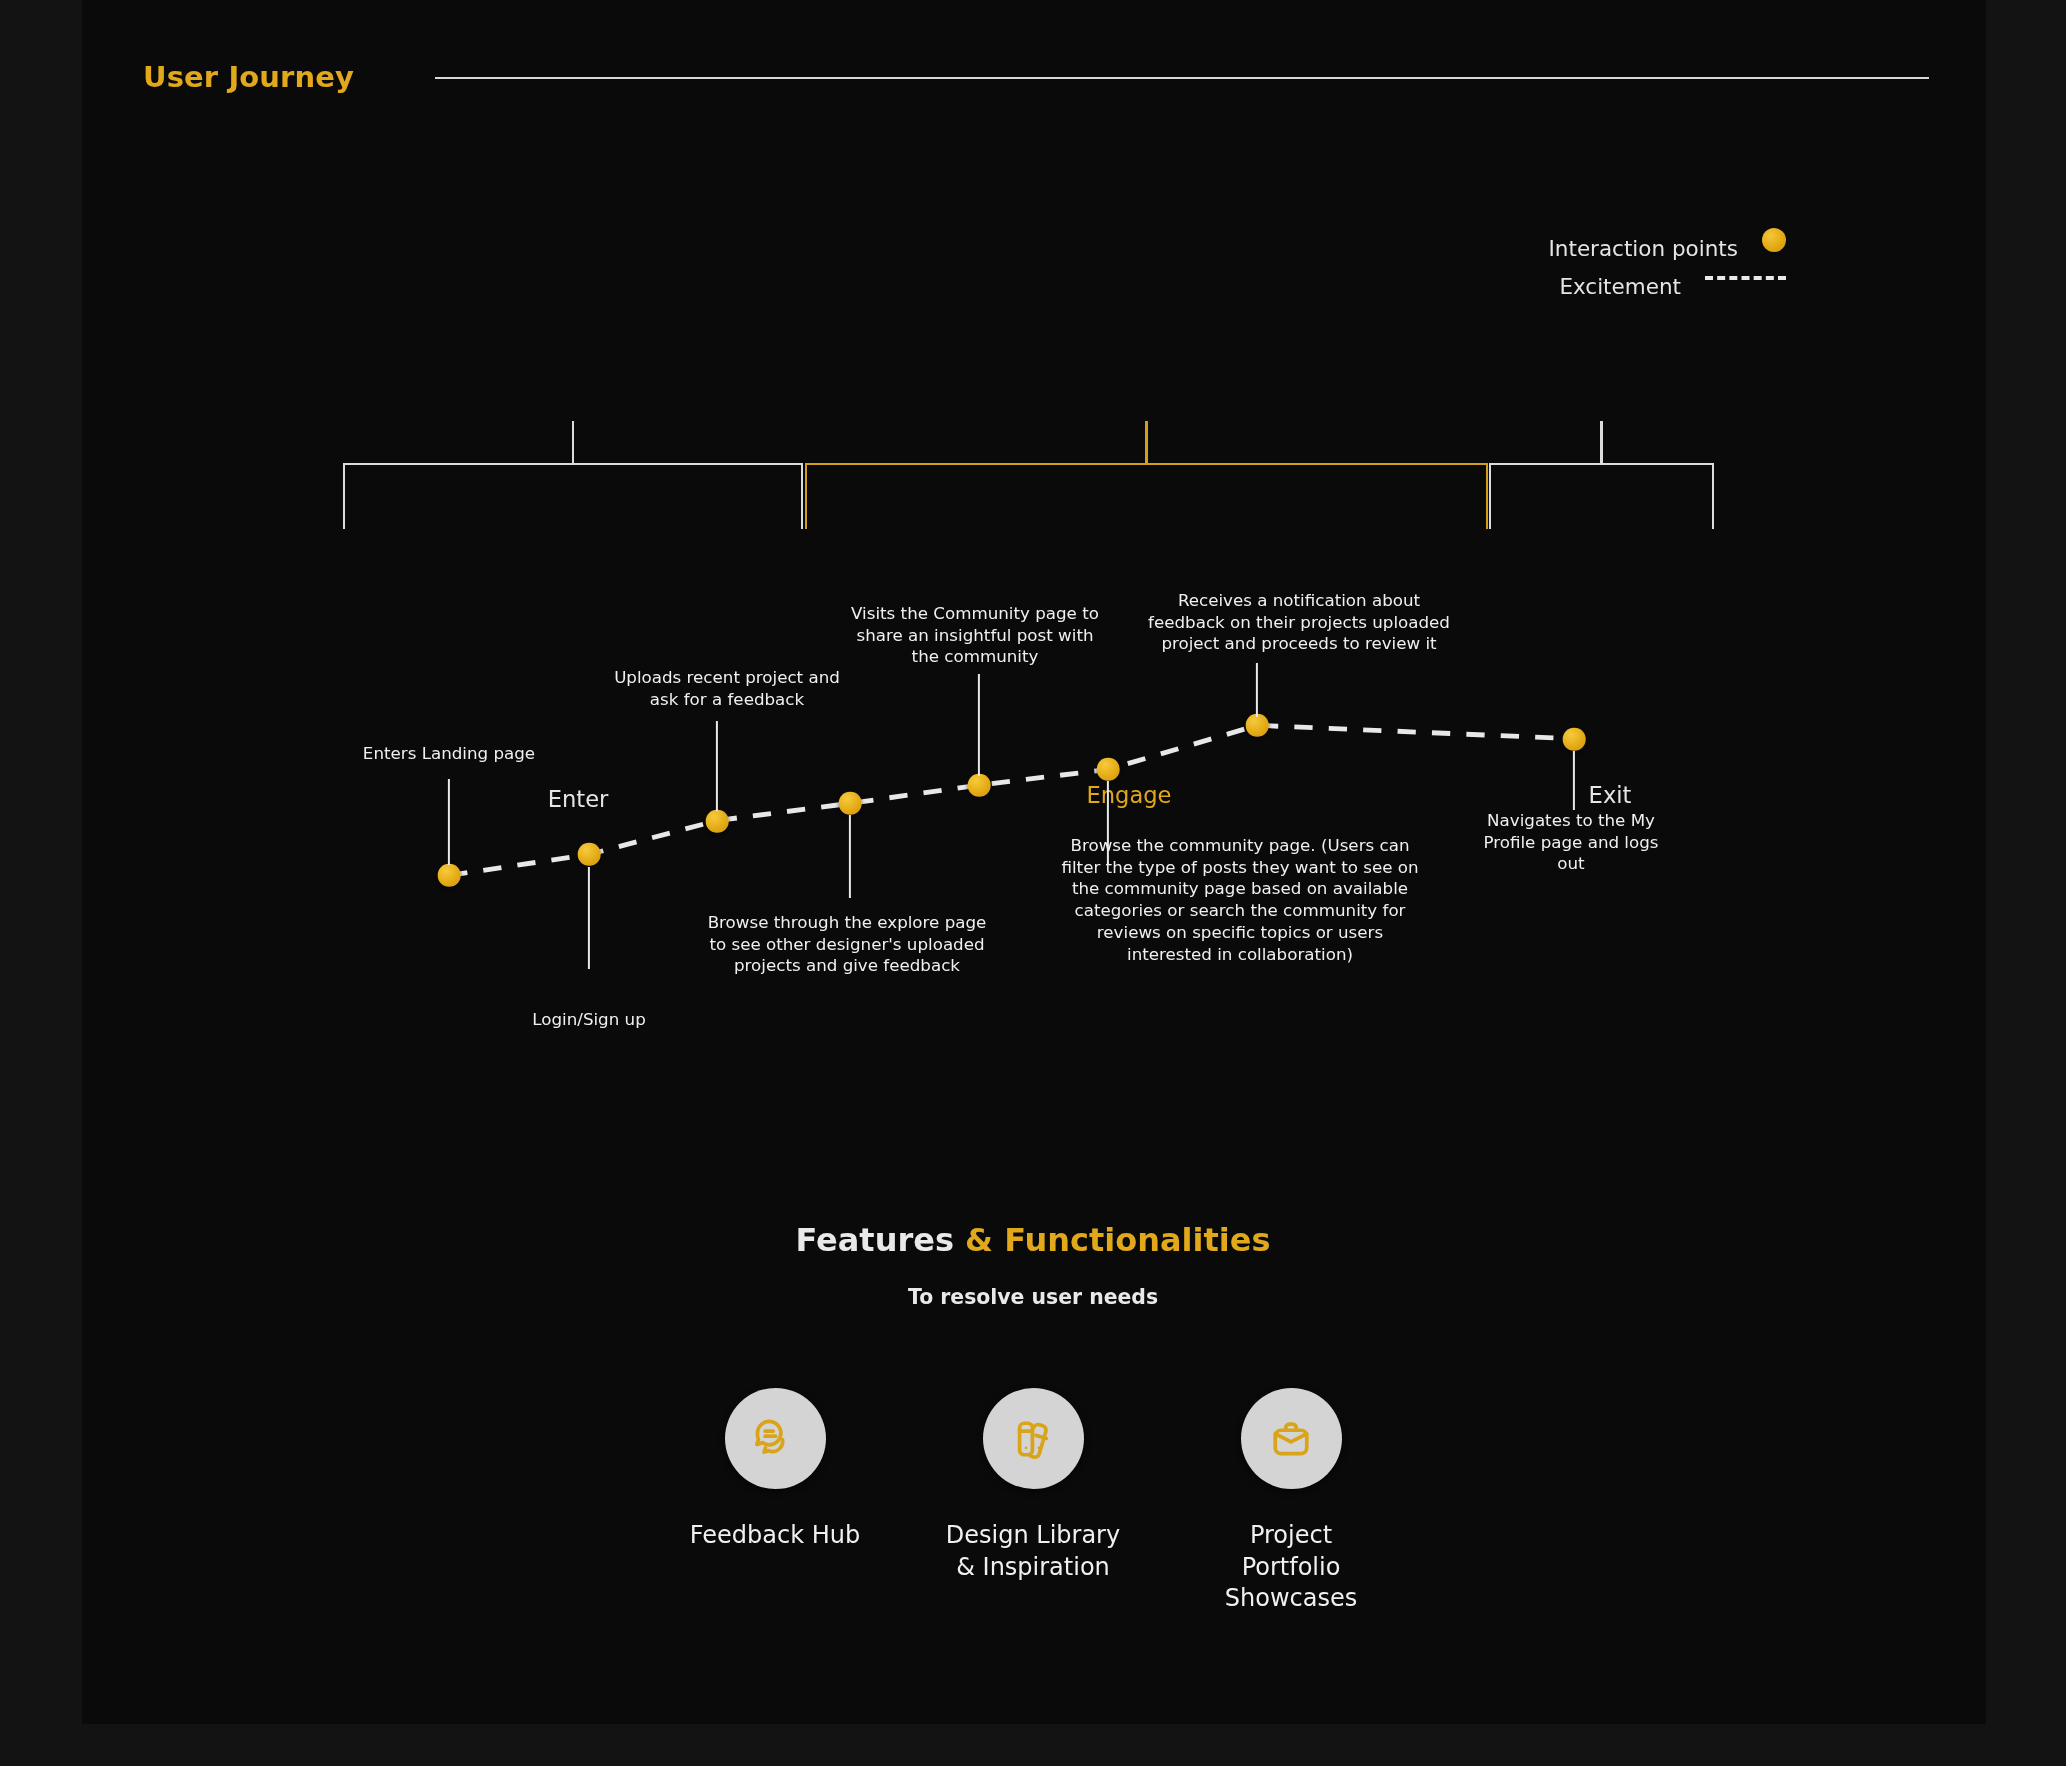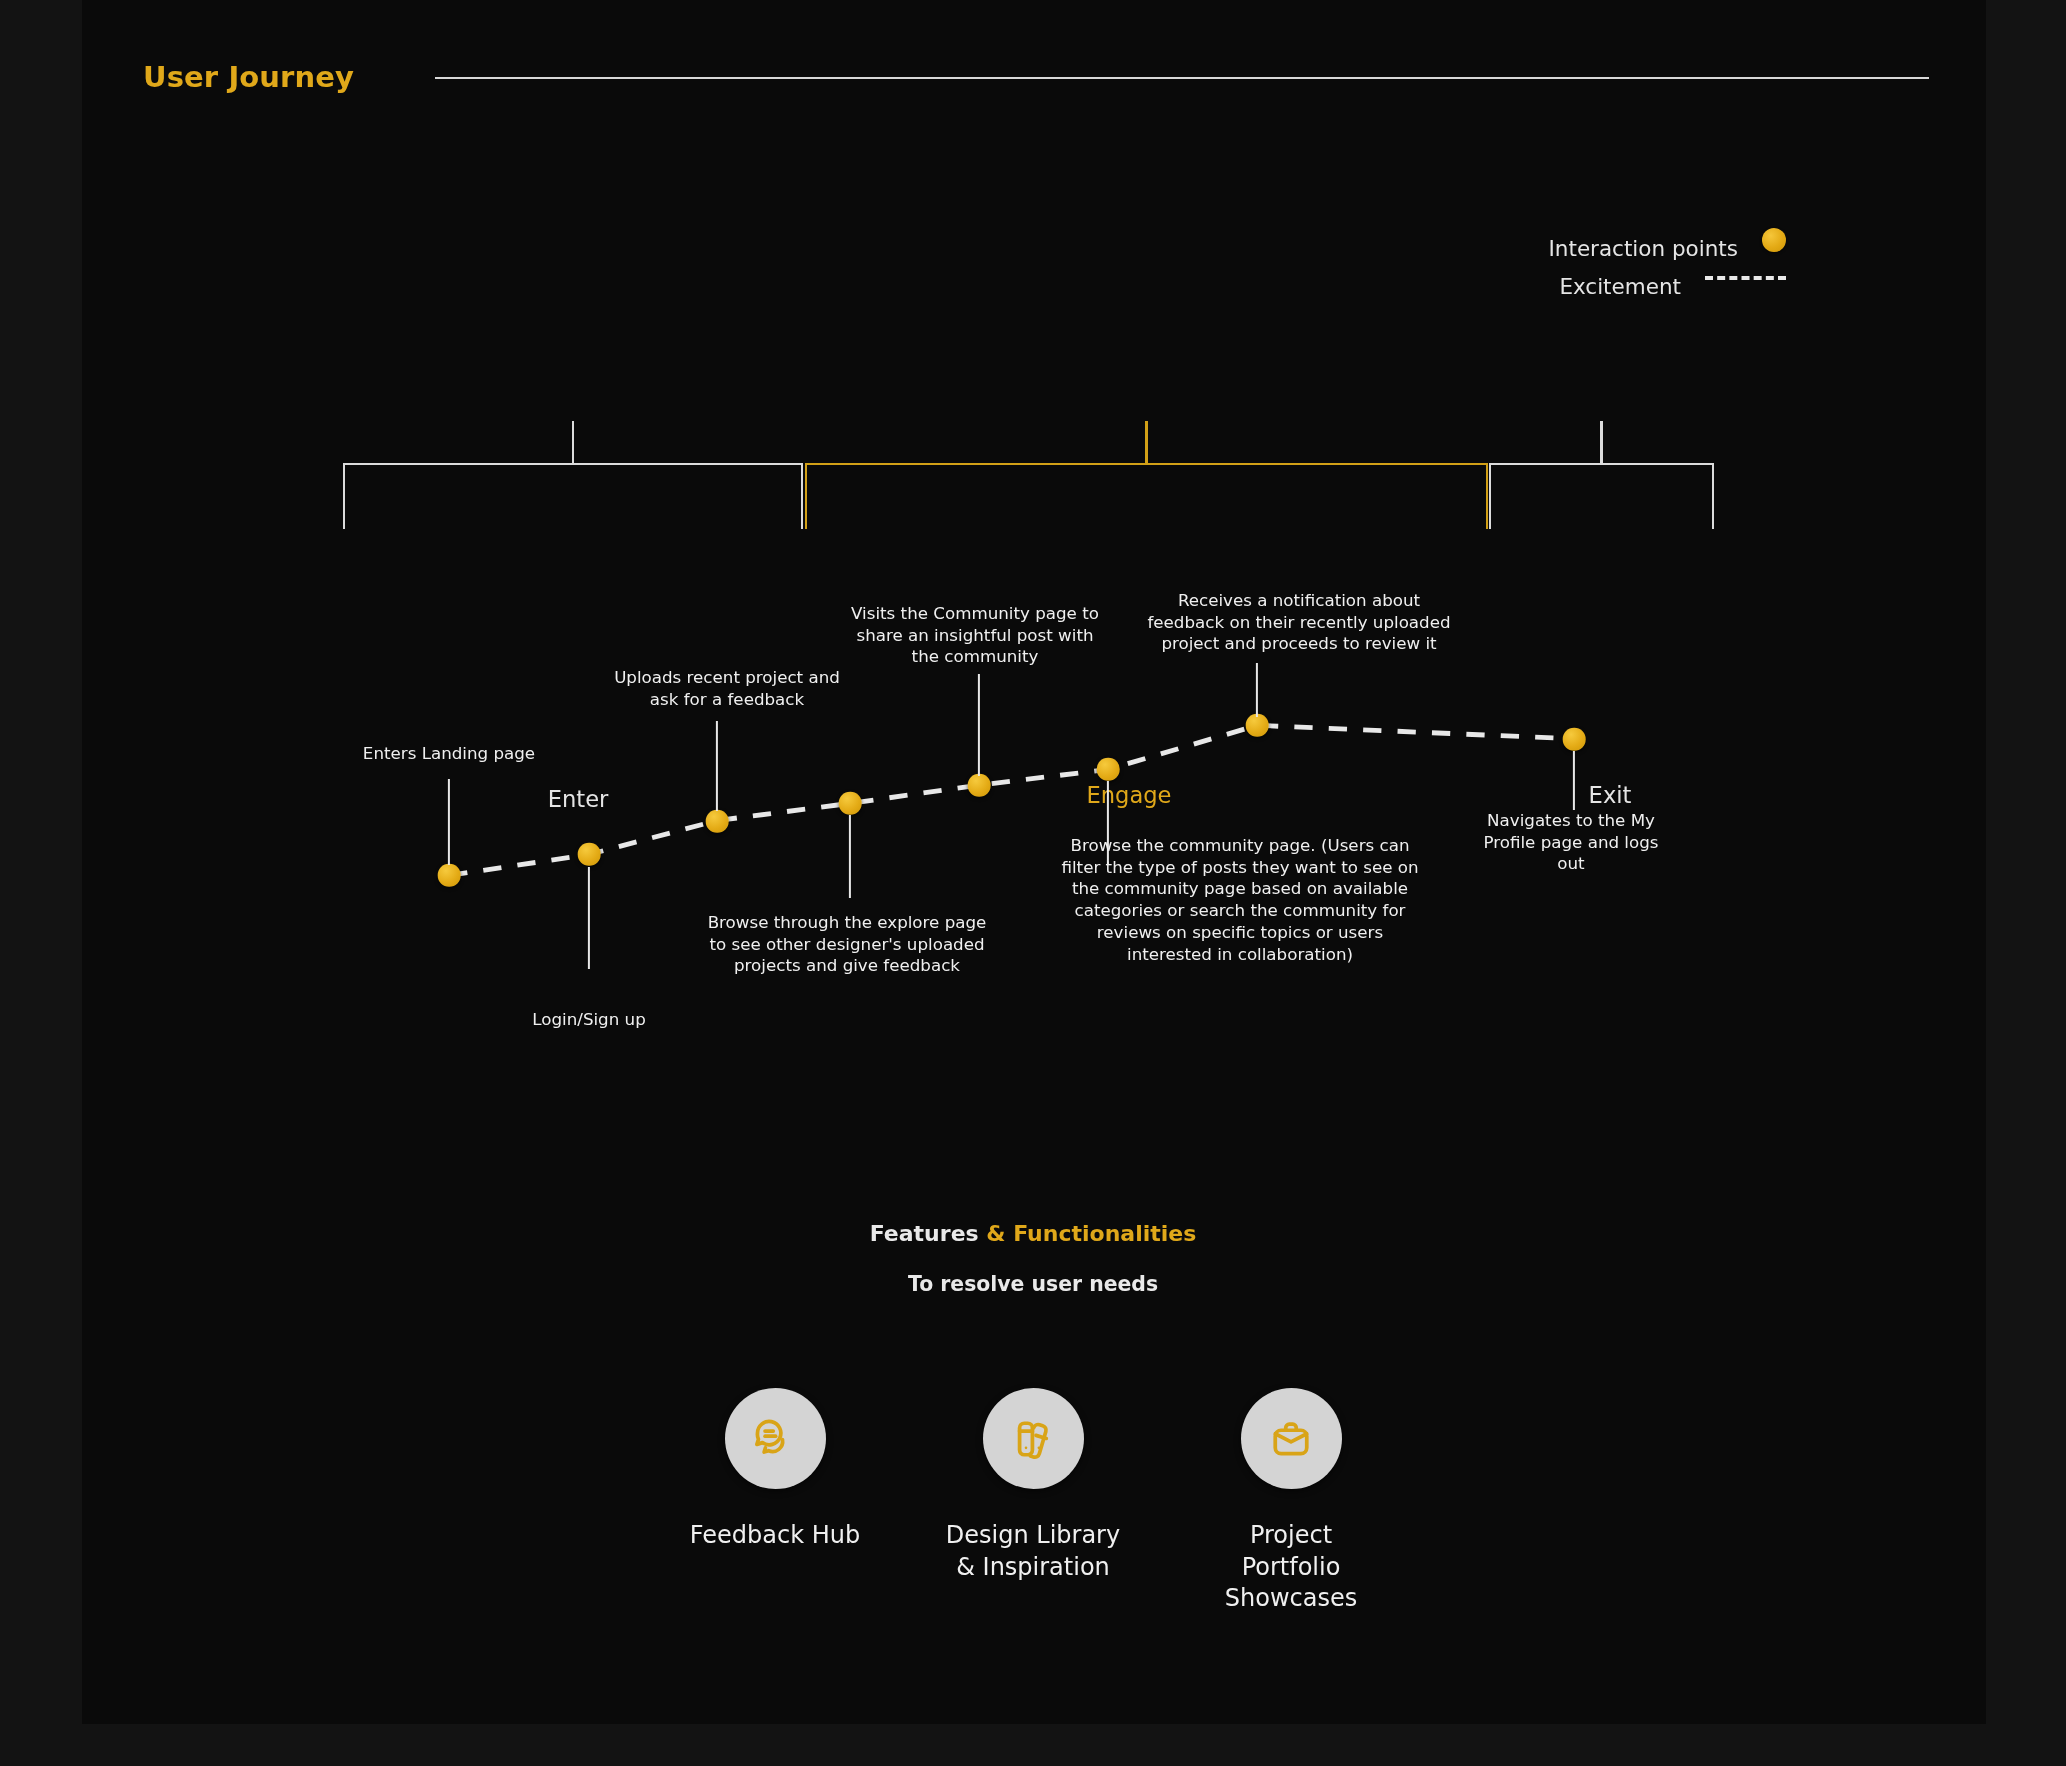--- a/index.html
+++ b/index.html
@@ -62,21 +62,21 @@
     box-shadow:0 1.6px 3.8px rgba(0,0,0,.65);
   }
   .leader{position:absolute;width:2.2px;background:#e8e8e8;transform:translateX(-50%);}
   .note{
     position:absolute;color:#f0f0f0;font-size:16.7px;line-height:1.30;
     text-align:center;transform:translateX(-50%);
   }
 
   
   .feat{position:absolute;left:0;top:1221px;width:2066px;text-align:center;}
-  .feat-h{font-size:22px;font-weight:bold;color:#e9e9e9;}
+  .feat-h{font-size:32px;font-weight:bold;color:#e9e9e9;}
   .feat-h .accent{color:#e0a81a;}
   .feat-sub{margin-top:26px;font-size:20.4px;font-weight:bold;color:#e9e9e9;}
   .feat-items{
     position:absolute;left:0;top:167px;width:2066px;
     display:flex;justify-content:center;align-items:flex-start;
   }
   .feat-item{width:258px;display:flex;flex-direction:column;align-items:center;}
   .feat-circle{
     width:101px;height:101px;border-radius:50%;background:#d4d4d4;
     display:flex;align-items:center;justify-content:center;
@@ -157,21 +157,21 @@
     <div class="leader" style="left:1108px;top:781px;height:83px;"></div>
     <div class="leader" style="left:1257px;top:663px;height:54px;"></div>
     <div class="leader" style="left:1574px;top:751px;height:59px;"></div>
 
     <div class="note" style="left:449px;top:743px;width:215px;">Enters Landing page</div>
     <div class="note" style="left:589px;top:1009px;width:226px;">Login/Sign up</div>
     <div class="note" style="left:727px;top:667px;width:226px;">Uploads recent project and ask for a feedback</div>
     <div class="note" style="left:847px;top:912px;width:280px;">Browse through the explore page to see other designer's uploaded projects and give feedback</div>
     <div class="note" style="left:975px;top:603px;width:264px;">Visits the Community page to share an insightful post with the community</div>
     <div class="note" style="left:1240px;top:835px;width:366px;">Browse the community page. (Users can filter the type of posts they want to see on the community page based on available categories or search the community for reviews on specific topics or users interested in collaboration)</div>
-    <div class="note" style="left:1299px;top:590px;width:323px;">Receives a notification about feedback on their recently uploaded project and proceeds to review it</div>
+    <div class="note" style="left:1299px;top:590px;width:323px;">Receives a notification about feedback on their projects uploaded project and proceeds to review it</div>
     <div class="note" style="left:1571px;top:810px;width:178px;">Navigates to the My Profile page and logs out</div>
   </div>
 
   <div class="feat">
     <div class="feat-h">
       <span>Features </span><span class="accent">&amp; Functionalities</span>
     </div>
     <div class="feat-sub">To resolve user needs</div>
 
     <div class="feat-items">

